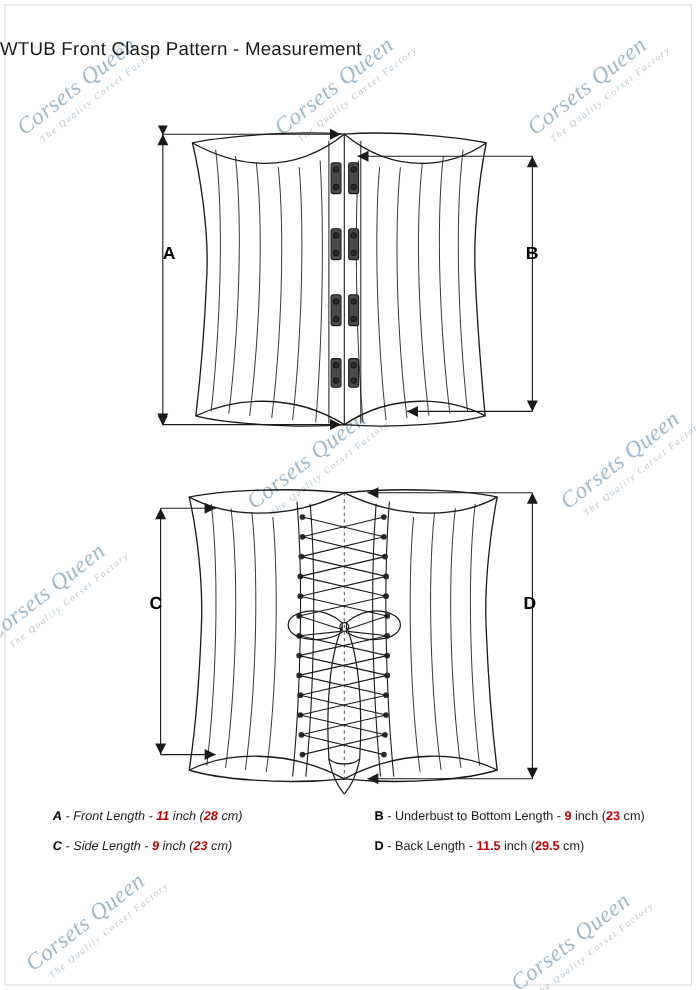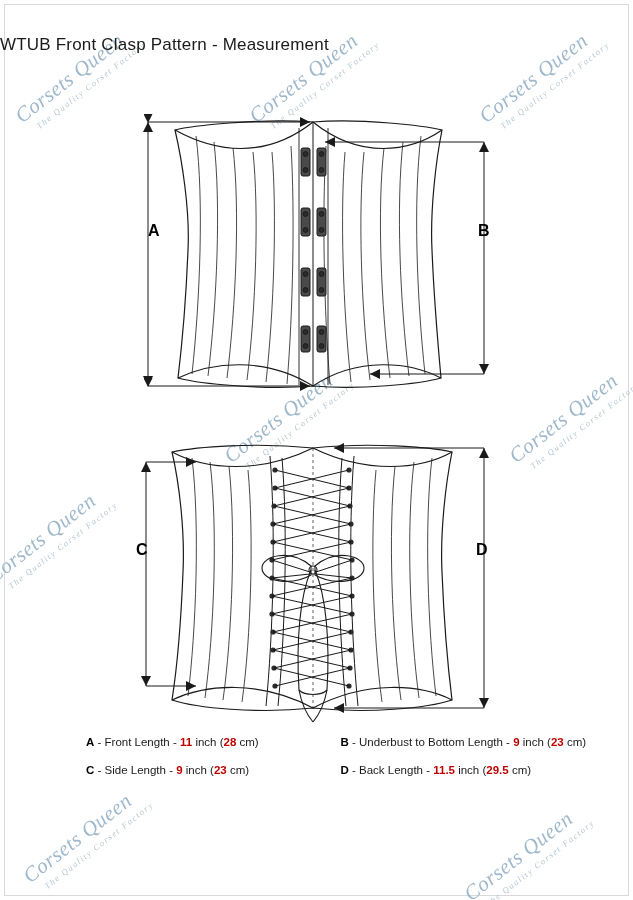--- a/index.html
+++ b/index.html
@@ -81,21 +81,21 @@
     display: flex;
     width: 100%;
     margin-bottom: 16px;
   }
   .legend-cell {
     width: 50%;
     box-sizing: border-box;
     font-size: 11.5px;
     color: #1a1a1a;
   }
-  .legend-cell.left { padding-left: 86px; }
+  .legend-cell.left { padding-left: 48px; font-style: italic; }
   .legend-cell.right { padding-left: 24px; }
   .legend-key {
     font-weight: bold;
     color: #000;
   }
   .legend-num {
     font-weight: bold;
     color: #c00000;
   }
   .legend-text { color: #1a1a1a; }

